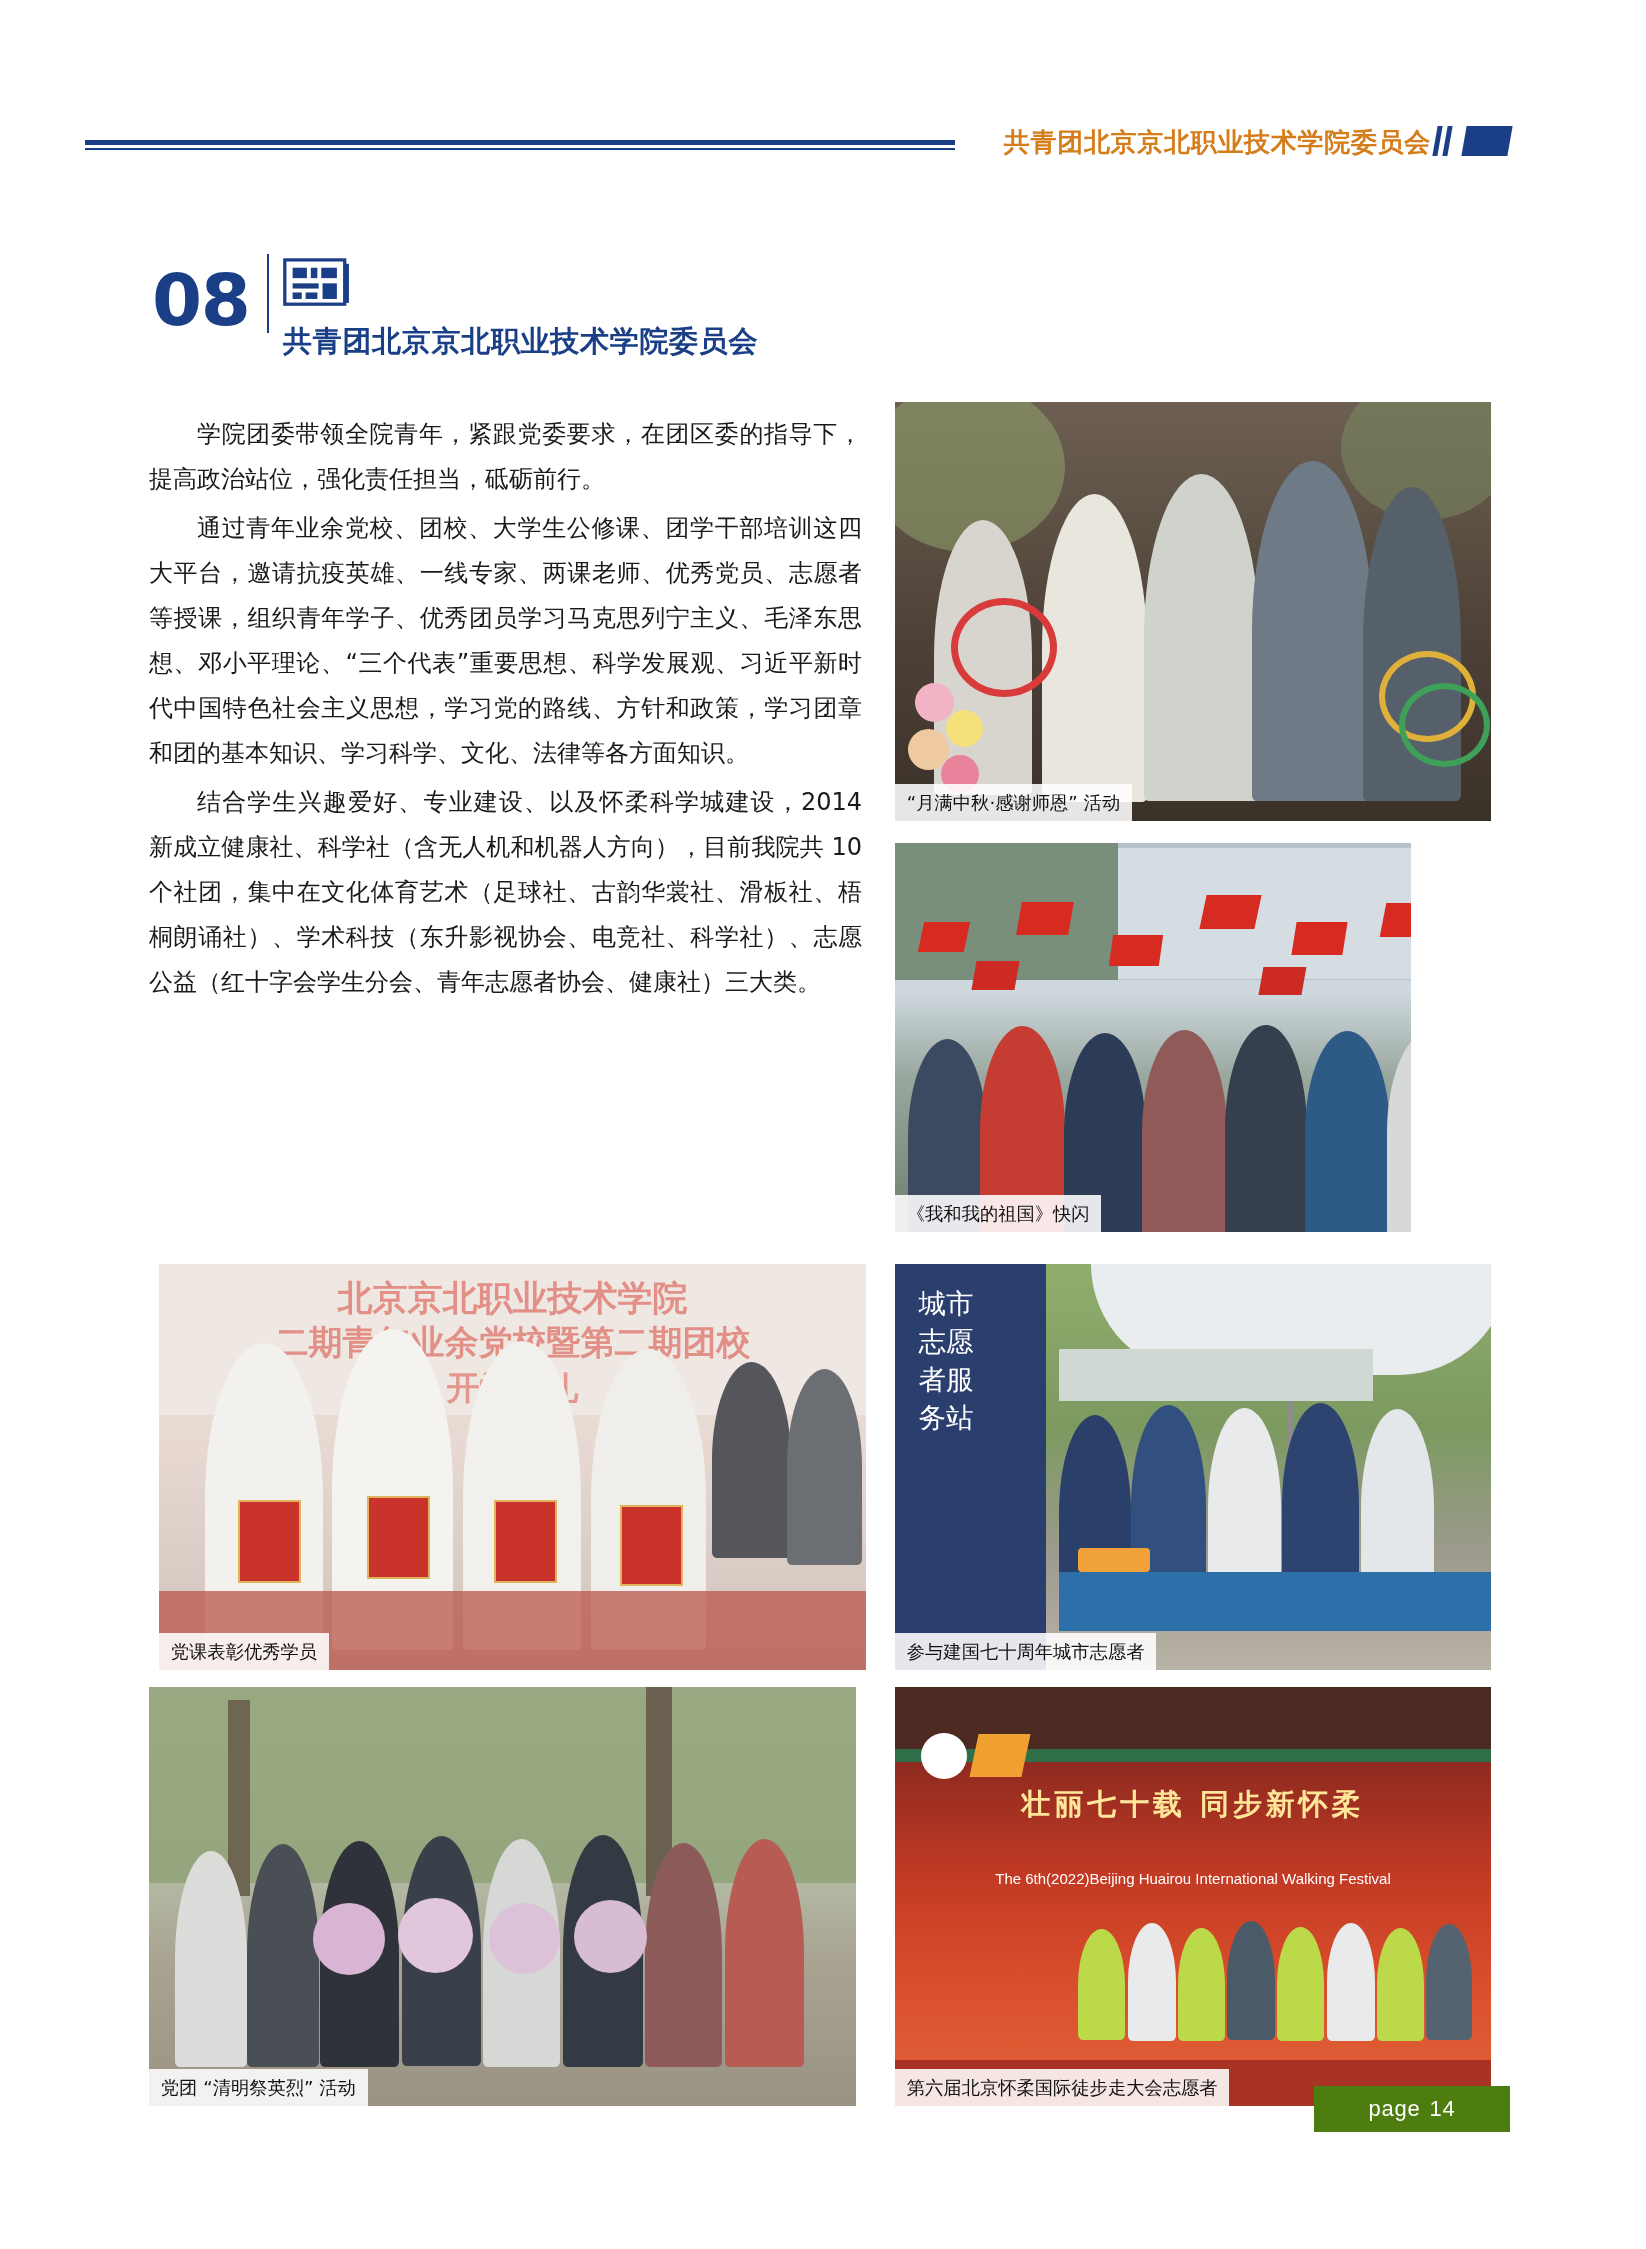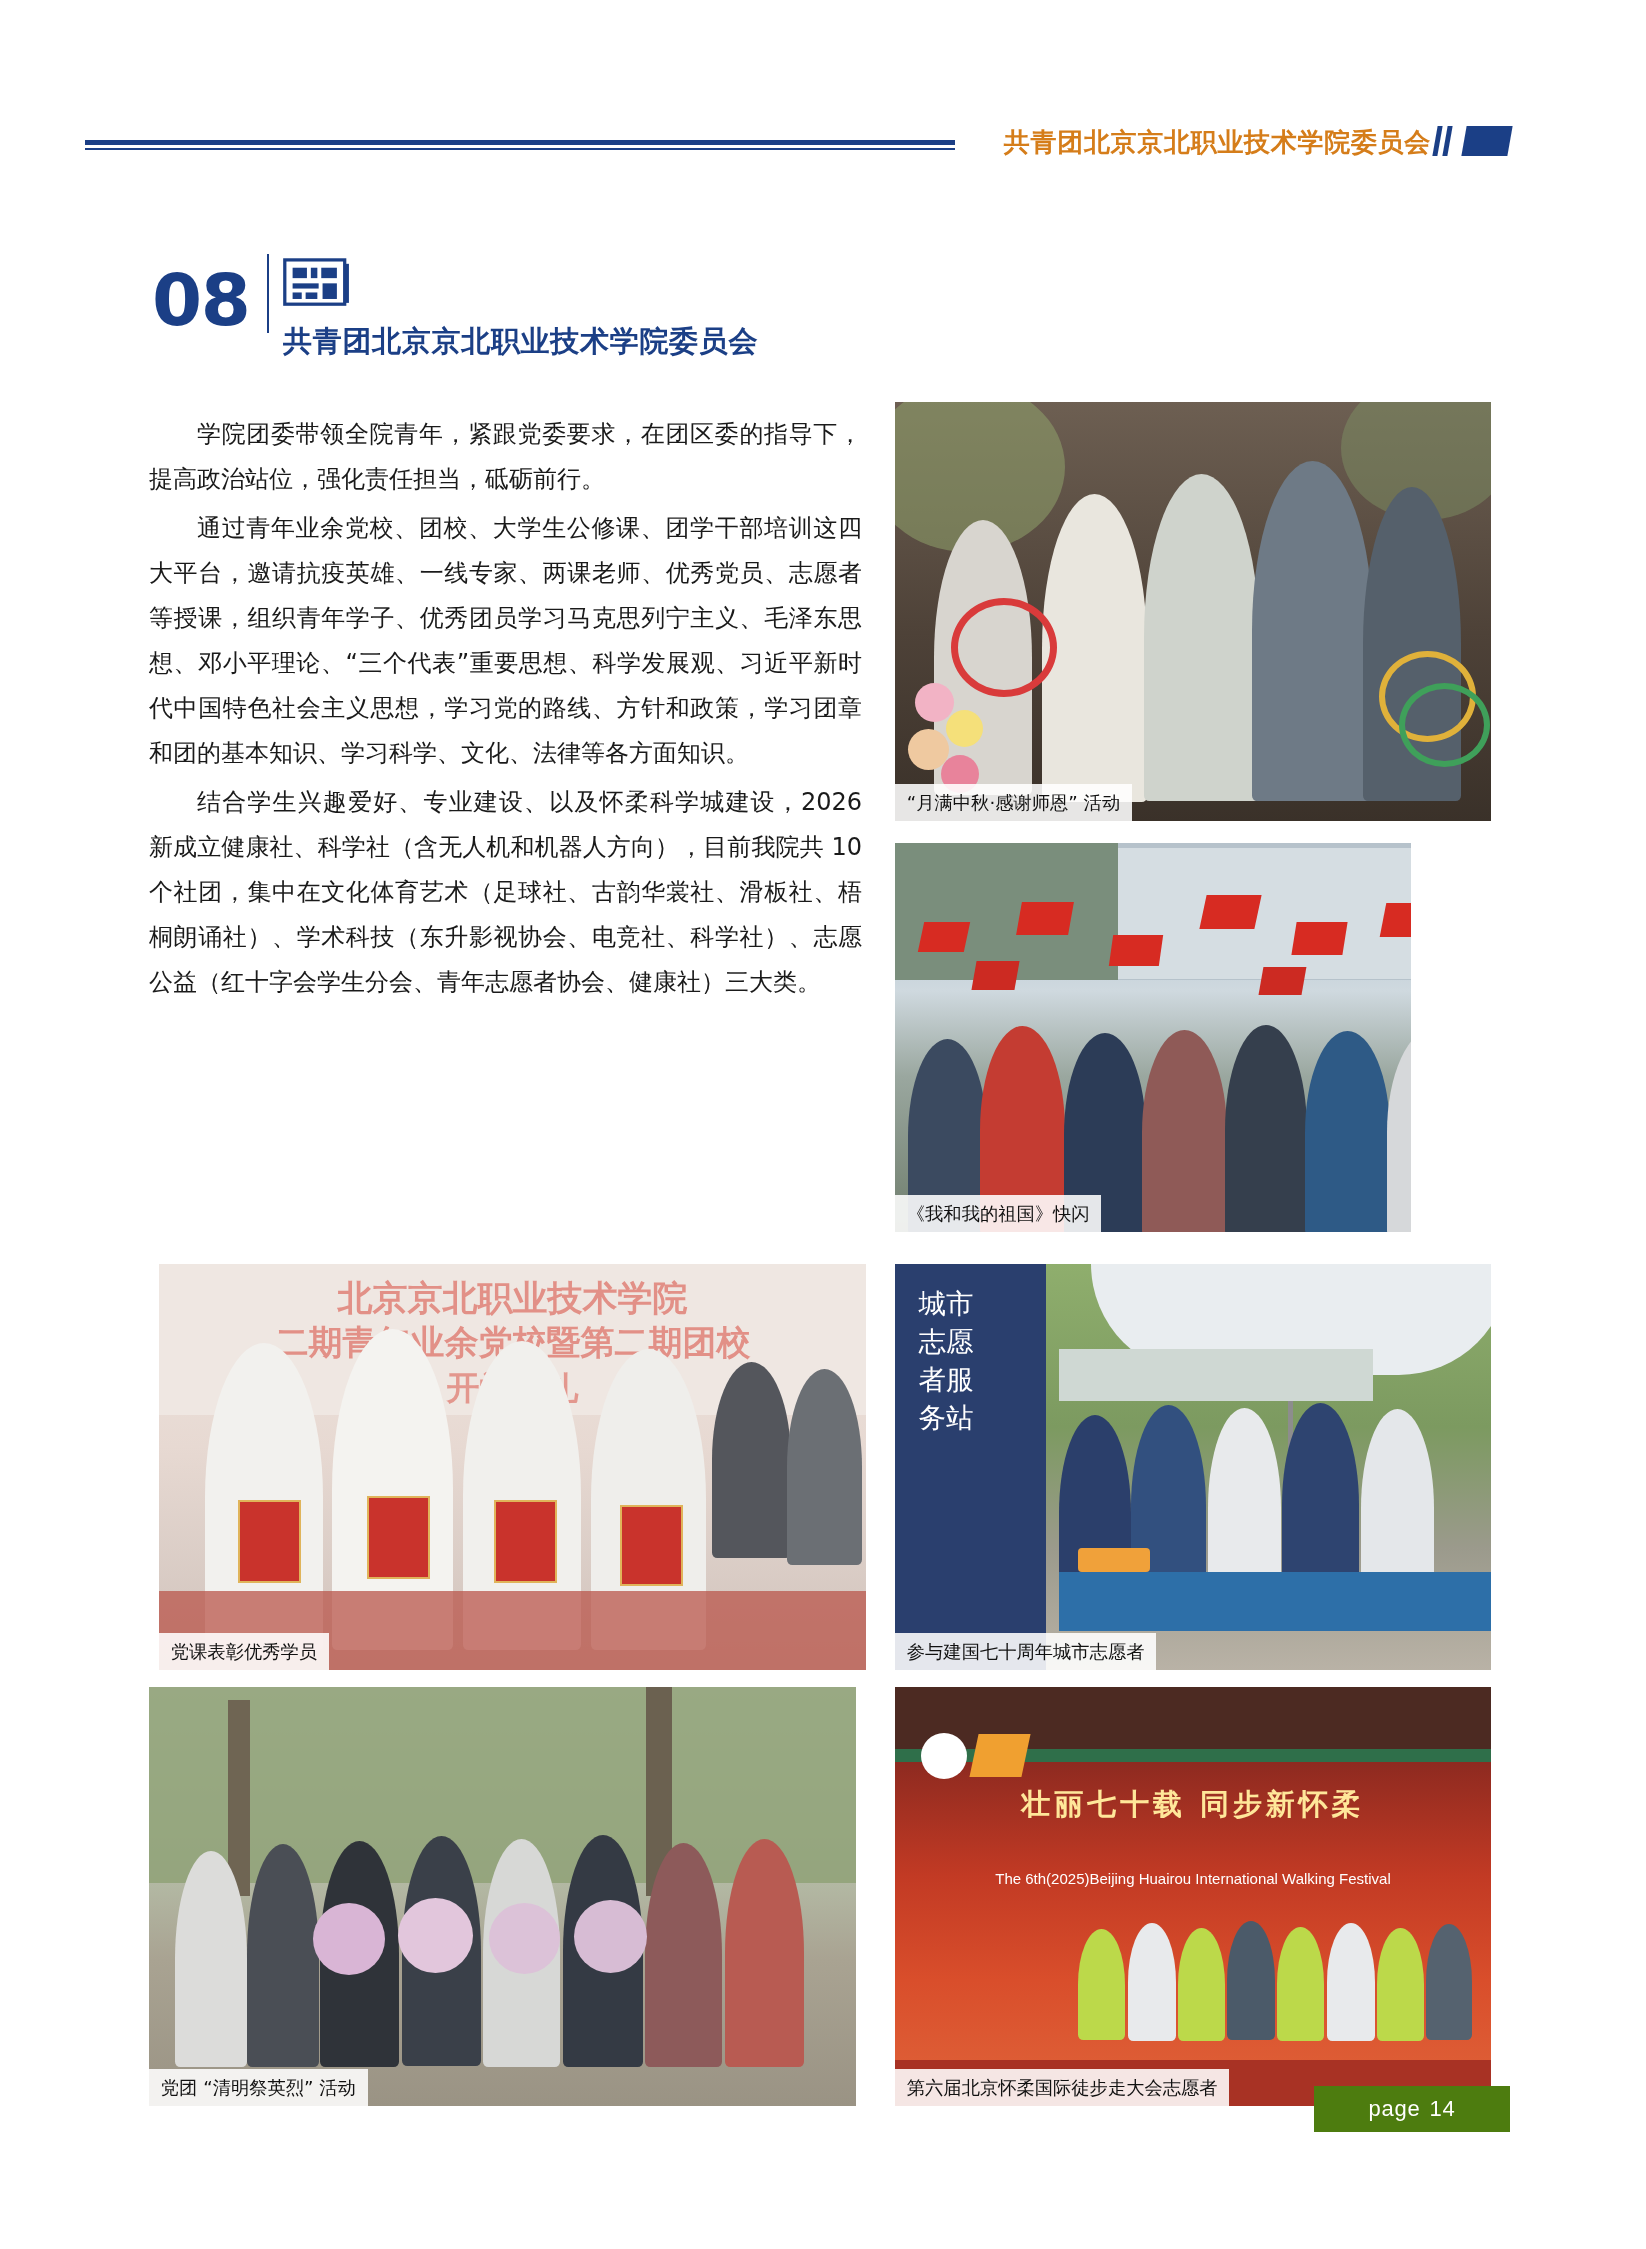--- a/index.html
+++ b/index.html
@@ -205,21 +205,21 @@
       <rect x="36" y="56" width="18" height="10" fill="#1b3f86"></rect>
       <path d="M100 12 v60" stroke="#1b3f86" stroke-width="5"></path>
     </svg>
   </div>
 </div>
 <div class="sec-title">共青团北京京北职业技术学院委员会</div>
 
 <div class="body-text">
   <p>学院团委带领全院青年，紧跟党委要求，在团区委的指导下，提高政治站位，强化责任担当，砥砺前行。</p>
   <p>通过青年业余党校、团校、大学生公修课、团学干部培训这四大平台，邀请抗疫英雄、一线专家、两课老师、优秀党员、志愿者等授课，组织青年学子、优秀团员学习马克思列宁主义、毛泽东思想、邓小平理论、“三个代表”重要思想、科学发展观、习近平新时代中国特色社会主义思想，学习党的路线、方针和政策，学习团章和团的基本知识、学习科学、文化、法律等各方面知识。</p>
-  <p>结合学生兴趣爱好、专业建设、以及怀柔科学城建设，2026 新成立健康社、科学社（含无人机和机器人方向），目前我院共 10 个社团，集中在文化体育艺术（足球社、古韵华裳社、滑板社、梧桐朗诵社）、学术科技（东升影视协会、电竞社、科学社）、志愿公益（红十字会学生分会、青年志愿者协会、健康社）三大类。</p>
+  <p>结合学生兴趣爱好、专业建设、以及怀柔科学城建设，2014 新成立健康社、科学社（含无人机和机器人方向），目前我院共 10 个社团，集中在文化体育艺术（足球社、古韵华裳社、滑板社、梧桐朗诵社）、学术科技（东升影视协会、电竞社、科学社）、志愿公益（红十字会学生分会、青年志愿者协会、健康社）三大类。</p>
 </div>
 
 <div class="photo" id="photo-1">
   <div class="sky" style="background:linear-gradient(180deg,#6d5f52 0%,#4e4238 55%,#3a3129 100%);"></div>
   <div class="blob" style="left:-26px;top:-19.6px;width:196px;height:170px;background:#8fa36b;opacity:.55;"></div>
   <div class="blob" style="right:-19.6px;top:-26px;width:170px;height:144px;background:#7d8f63;opacity:.5;"></div>
   <div class="fig" style="left:39px;top:118px;width:98px;height:275px;background:#d8d5cf;"></div>
   <div class="fig" style="left:147px;top:92px;width:105px;height:308px;background:#e9e6de;"></div>
   <div class="fig" style="left:249px;top:72px;width:115px;height:327px;background:#cfd3cc;"></div>
   <div class="fig" style="left:357px;top:59px;width:121px;height:340px;background:#6e7a86;"></div>
@@ -317,21 +317,21 @@
   <div class="blob" style="left:340px;top:216px;width:71px;height:71px;background:#dcc2d8;"></div>
   <div class="blob" style="left:425px;top:213px;width:73px;height:73px;background:#d7bcd4;"></div>
   <div class="cap">党团 “清明祭英烈” 活动</div>
 </div>
 
 <div class="photo" id="photo-6">
   <div class="sky" style="background:linear-gradient(180deg,#6d3a2c 0%,#8e2a20 18%,#c23a24 45%,#d94e2b 70%,#e0643a 100%);"></div>
   <div style="position:absolute;left:0;top:0;width:100%;height:62px;background:#4c2a22;"></div>
   <div style="position:absolute;left:0;top:62px;width:100%;height:13px;background:#2f6f4a;"></div>
   <div style="position:absolute;left:0;top:0;width:100%;text-align:center;top:98px;font-size:29px;font-weight:bold;color:#ffe79a;font-family:'DejaVu Sans',sans-serif;white-space:nowrap;letter-spacing:3.9px;">壮丽七十载  同步新怀柔</div>
-  <div style="position:absolute;left:0;width:100%;text-align:center;top:183px;font-size:15px;color:#ffffff;font-family:'Liberation Sans',sans-serif;white-space:nowrap;">The 6th(2025)Beijing Huairou International Walking Festival</div>
+  <div style="position:absolute;left:0;width:100%;text-align:center;top:183px;font-size:15px;color:#ffffff;font-family:'Liberation Sans',sans-serif;white-space:nowrap;">The 6th(2022)Beijing Huairou International Walking Festival</div>
   <div style="position:absolute;left:26px;top:46px;width:46px;height:46px;border-radius:50%;background:#ffffff;"></div>
   <div style="position:absolute;left:79px;top:47px;width:52px;height:43px;background:#f0a030;transform:skewX(-12deg);"></div>
 
   <div class="fig" style="left:183px;top:242px;width:47px;height:111px;background:#bcd94a;"></div>
   <div class="fig" style="left:233px;top:236px;width:48px;height:118px;background:#e8eaec;"></div>
   <div class="fig" style="left:283px;top:241px;width:47px;height:113px;background:#bcd94a;"></div>
   <div class="fig" style="left:332px;top:234px;width:48px;height:119px;background:#4b5a69;"></div>
   <div class="fig" style="left:382px;top:240px;width:47px;height:114px;background:#bcd94a;"></div>
   <div class="fig" style="left:432px;top:236px;width:48px;height:118px;background:#e8eaec;"></div>
   <div class="fig" style="left:482px;top:241px;width:47px;height:113px;background:#bcd94a;"></div>

